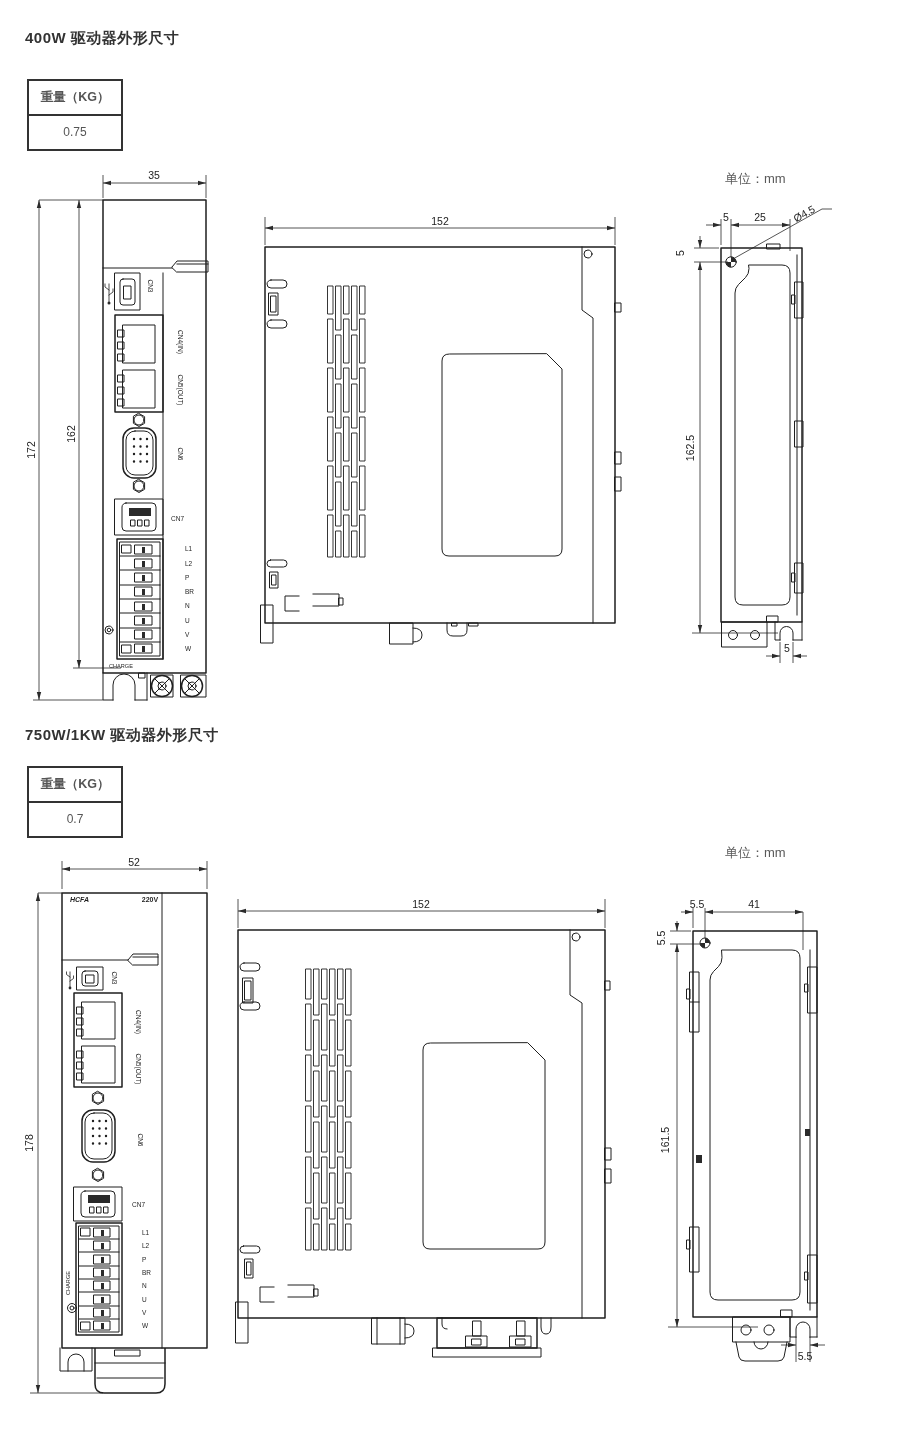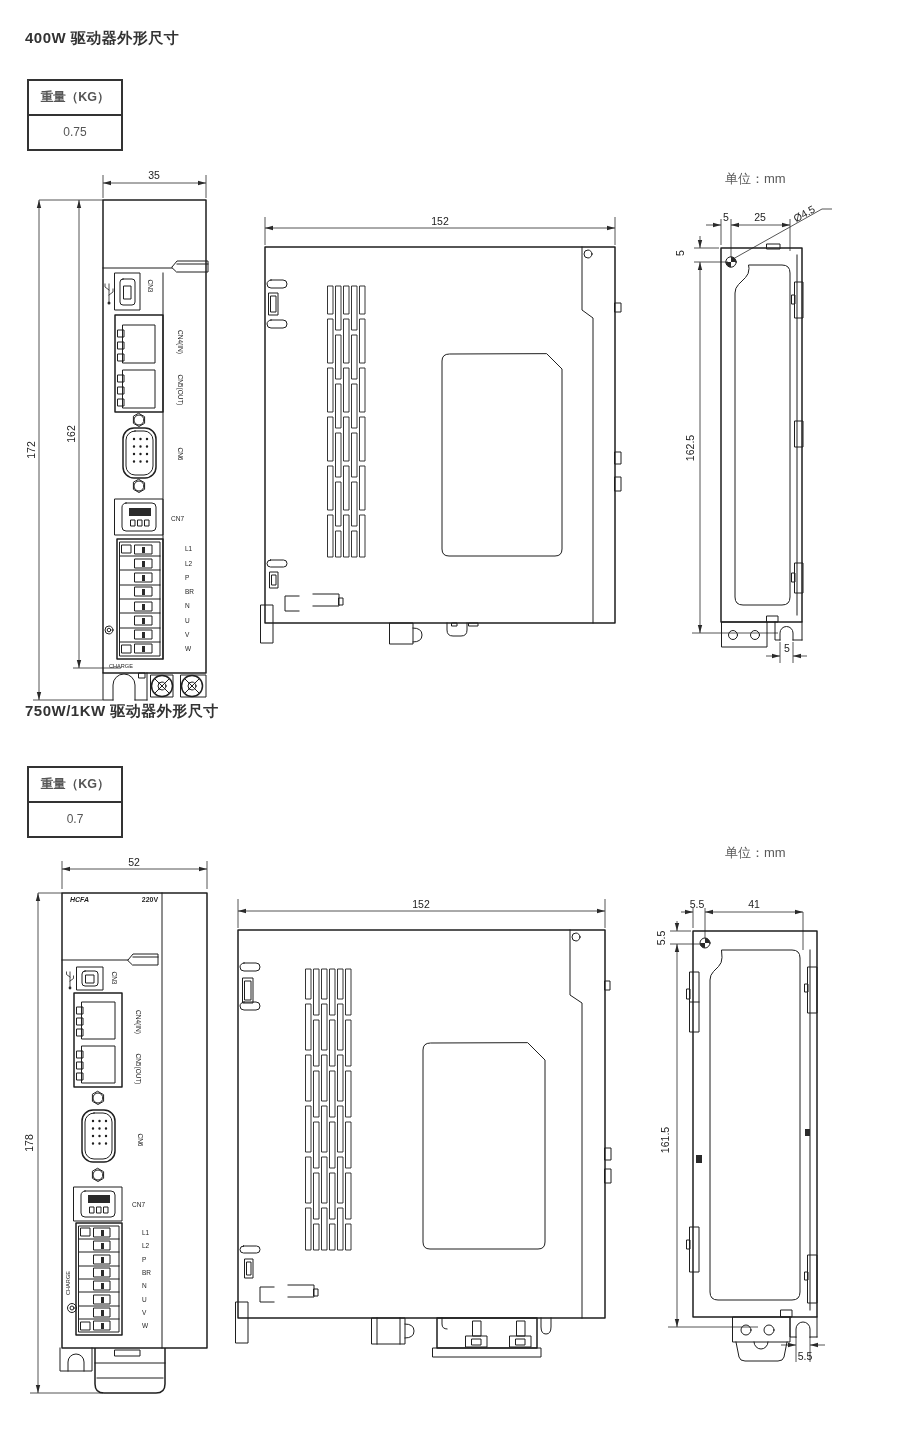--- a/index.html
+++ b/index.html
@@ -235,21 +235,21 @@
     <g>
       <rect class="ln" x="52" y="427" width="45" height="25"></rect>
       <circle class="ln" cx="63" cy="440" r="4.5"></circle>
         <circle class="ln" cx="85" cy="440" r="4.5"></circle>
       <rect class="ln" x="97" y="421" width="11" height="6"></rect>
       <path class="ln" d="M105,427 V445 H110 M123,445 H132 M132,427 V445"></path>
       <path class="ln" d="M110,445 V438 A6.5,6.5 0 0 1 123,438 V445"></path>
     </g>
   </svg>
 
-  <div class="sec-title" style="left:25px; top:702px;">750W/1KW 驱动器外形尺寸</div>
+  <div class="sec-title" style="left:25px; top:726px;">750W/1KW 驱动器外形尺寸</div>
 
   <div class="wtable" style="left:27px; top:766px;">
     <div class="hd">重量（KG）</div>
     <div class="vl">0.7</div>
   </div>
 
   <div class="unit" style="left:725px; top:844px;">单位：mm</div>
 
   <svg style="left:18px; top:855px;" width="200" height="548" viewBox="0 0 200 548">
     <defs>

